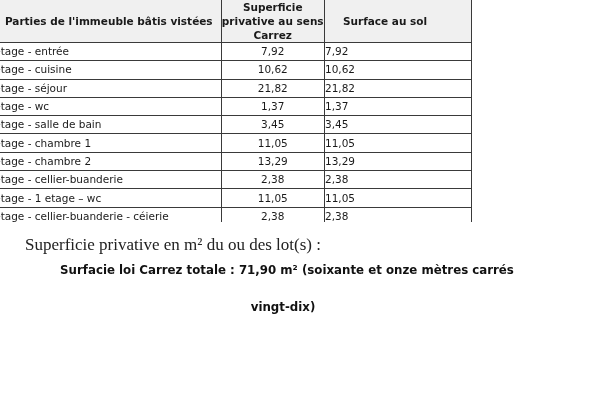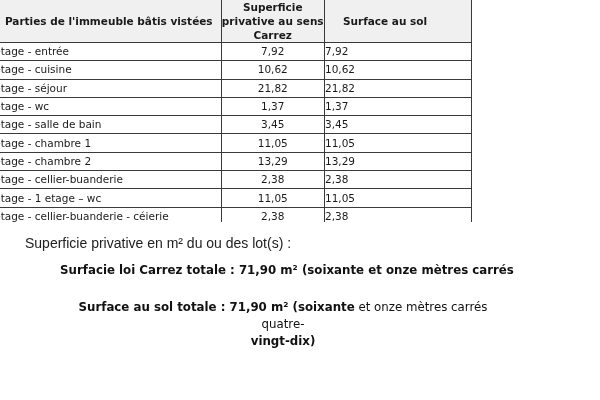--- a/index.html
+++ b/index.html
@@ -56,22 +56,22 @@
     col.c1 { width: 300px; }
     col.c2 { width: 136px; }
     col.c3 { width: 210px; }
     td.label { text-align: left; padding-left: 34px; }
     td.num { text-align: center; }
     td.num2 { text-align: left; padding-left: 108px; }
     .summary-title {
       position: absolute;
       left: 25px;
       top: 235px;
-      font-family: Liberation Sans, sans-serif;
-      font-size: 14px;
+      font-family: Liberation Serif, serif;
+      font-size: 17px;
       color: #222;
     }
     .total-block {
       position: absolute;
       font-size: 11.8px;
       line-height: 17px;
       text-align: center;
       color: #111;
     }
     .total-carrez { left: 52px; top: 262px; width: 470px; }
@@ -152,16 +152,15 @@
     </table>
   </div>
 
   <div class="summary-title">Superficie privative en m² du ou des lot(s) :</div>
 
   <div class="total-block total-carrez">
     <div class="b">Surfacie loi Carrez totale : 71,90 m² (soixante et onze mètres carrés</div>
   </div>
 
   <div class="total-block total-sol">
-    <div><span class="b">Surface au sol totale : 71,90 m² (soixante</span><span class="n"> et onze mètres carrés quatre-</span></div>
     <div class="b">vingt-dix)</div>
   </div>
 </div>
 
 </body></html>

